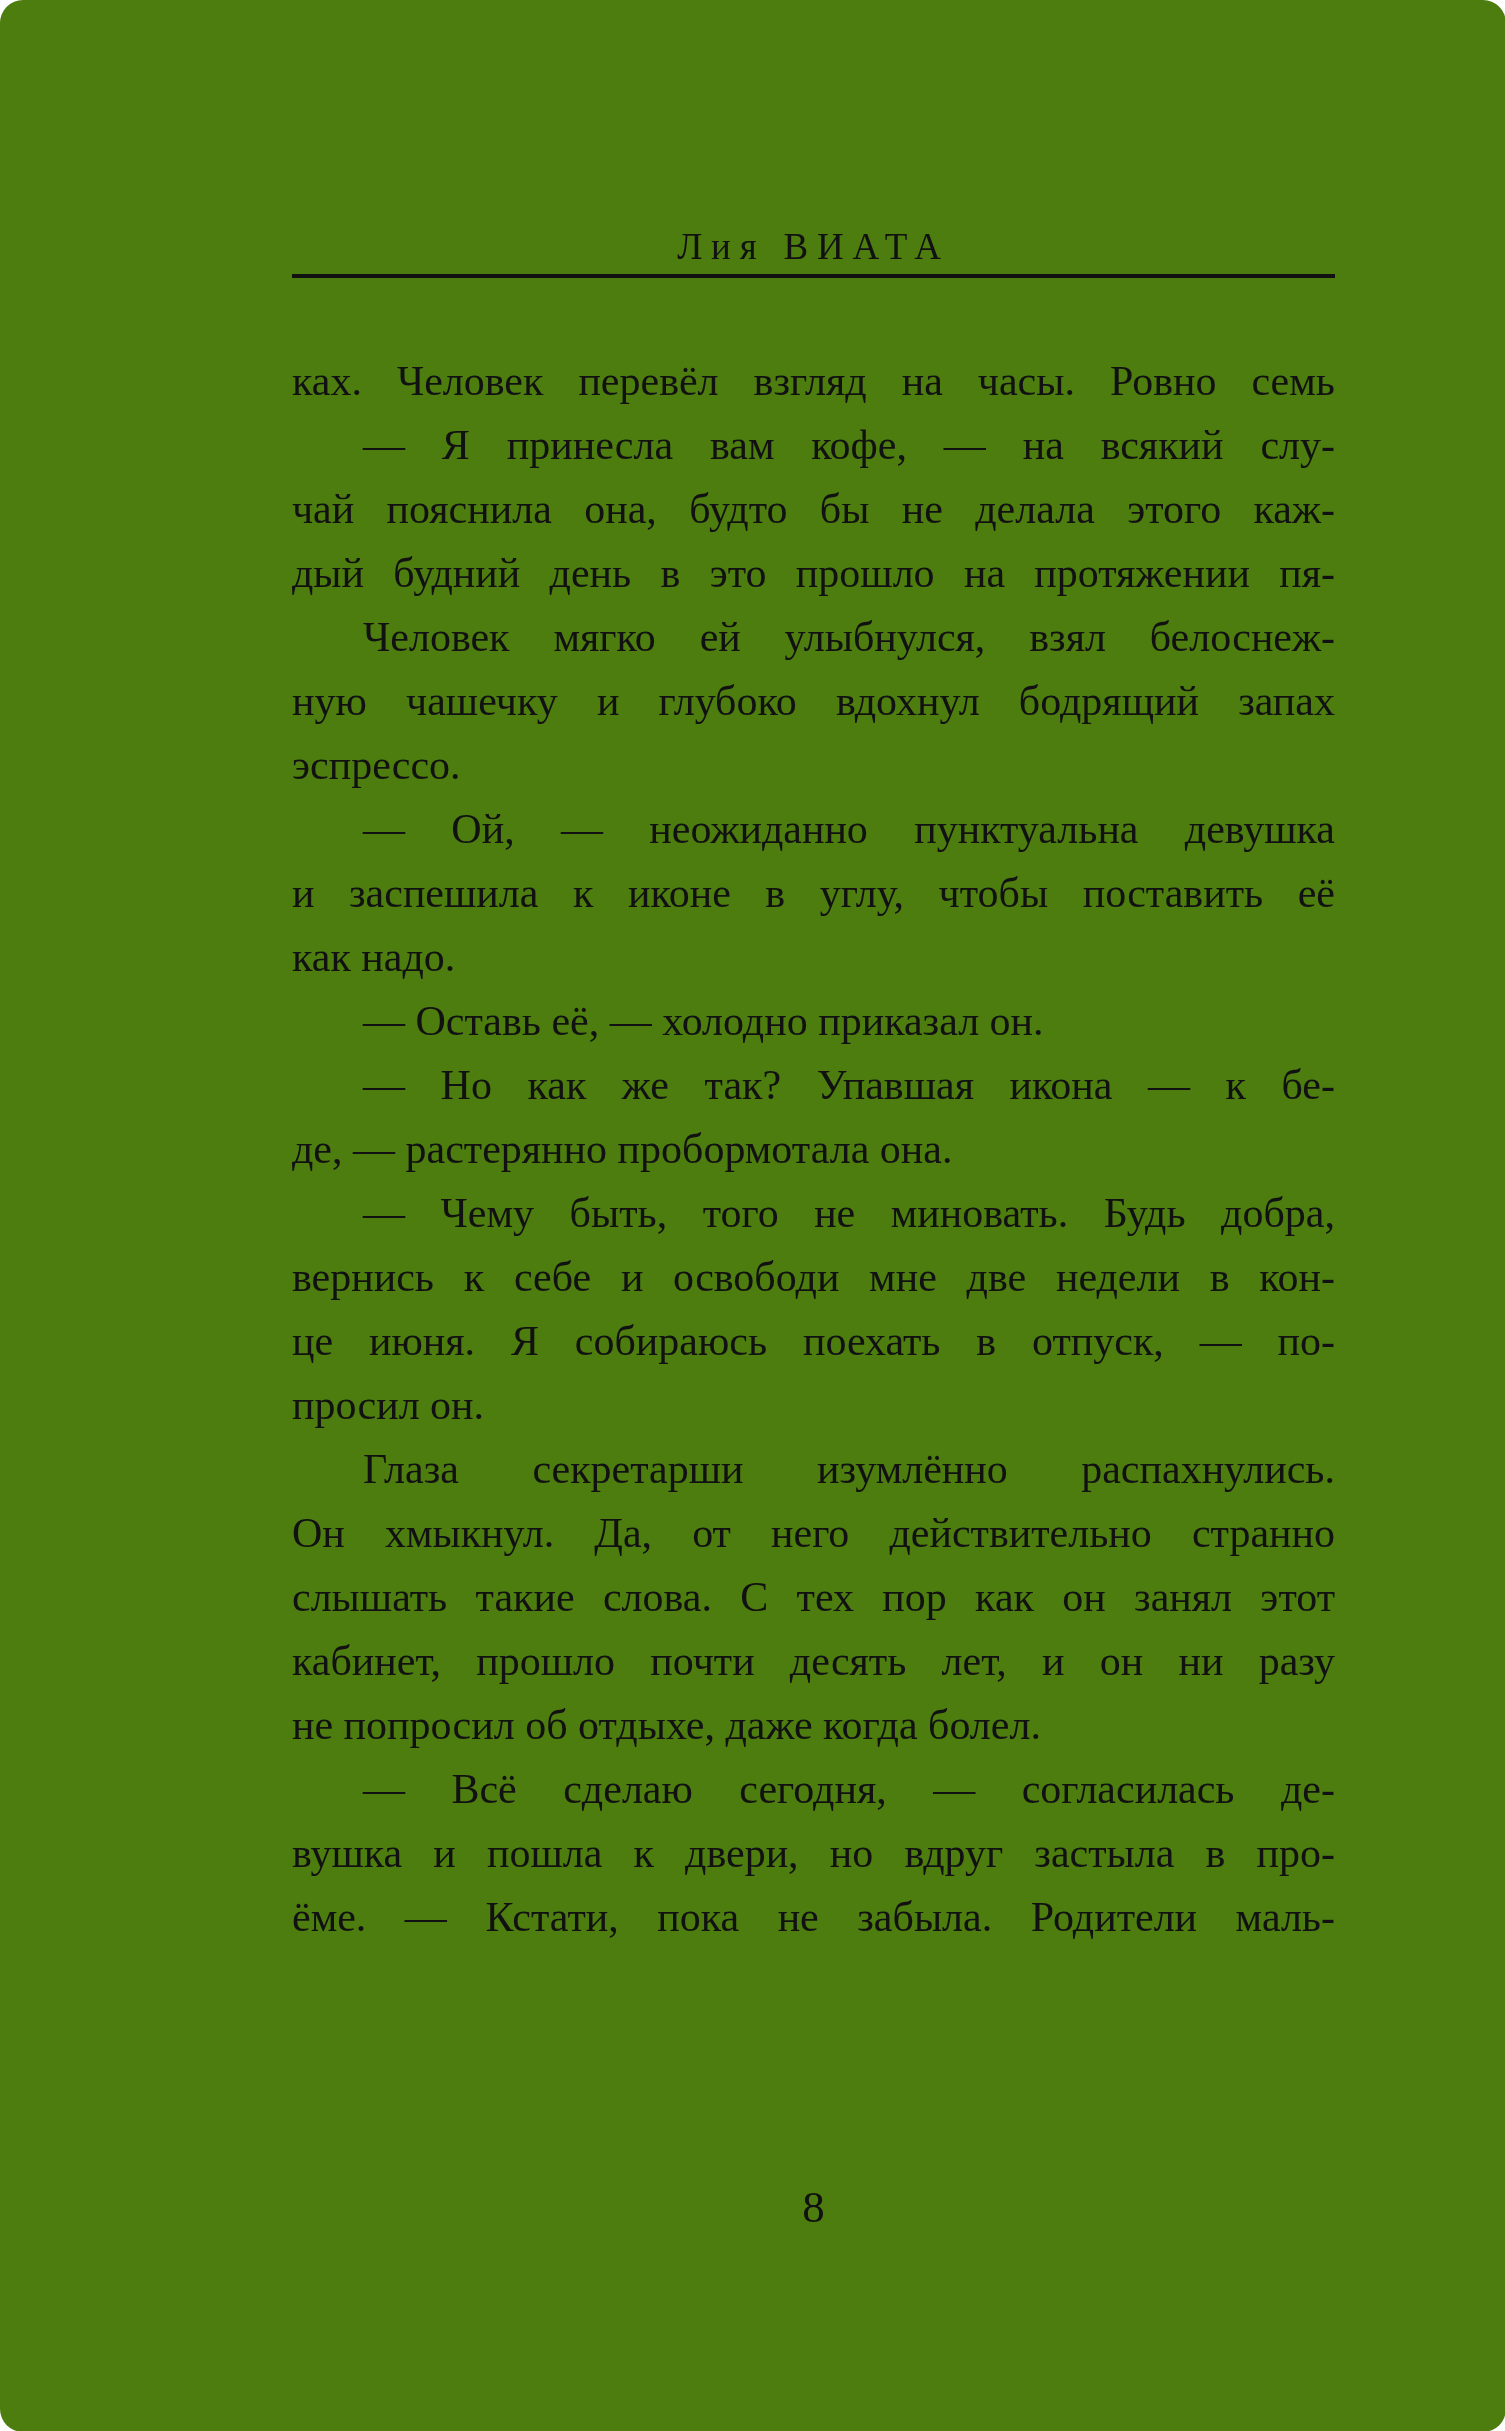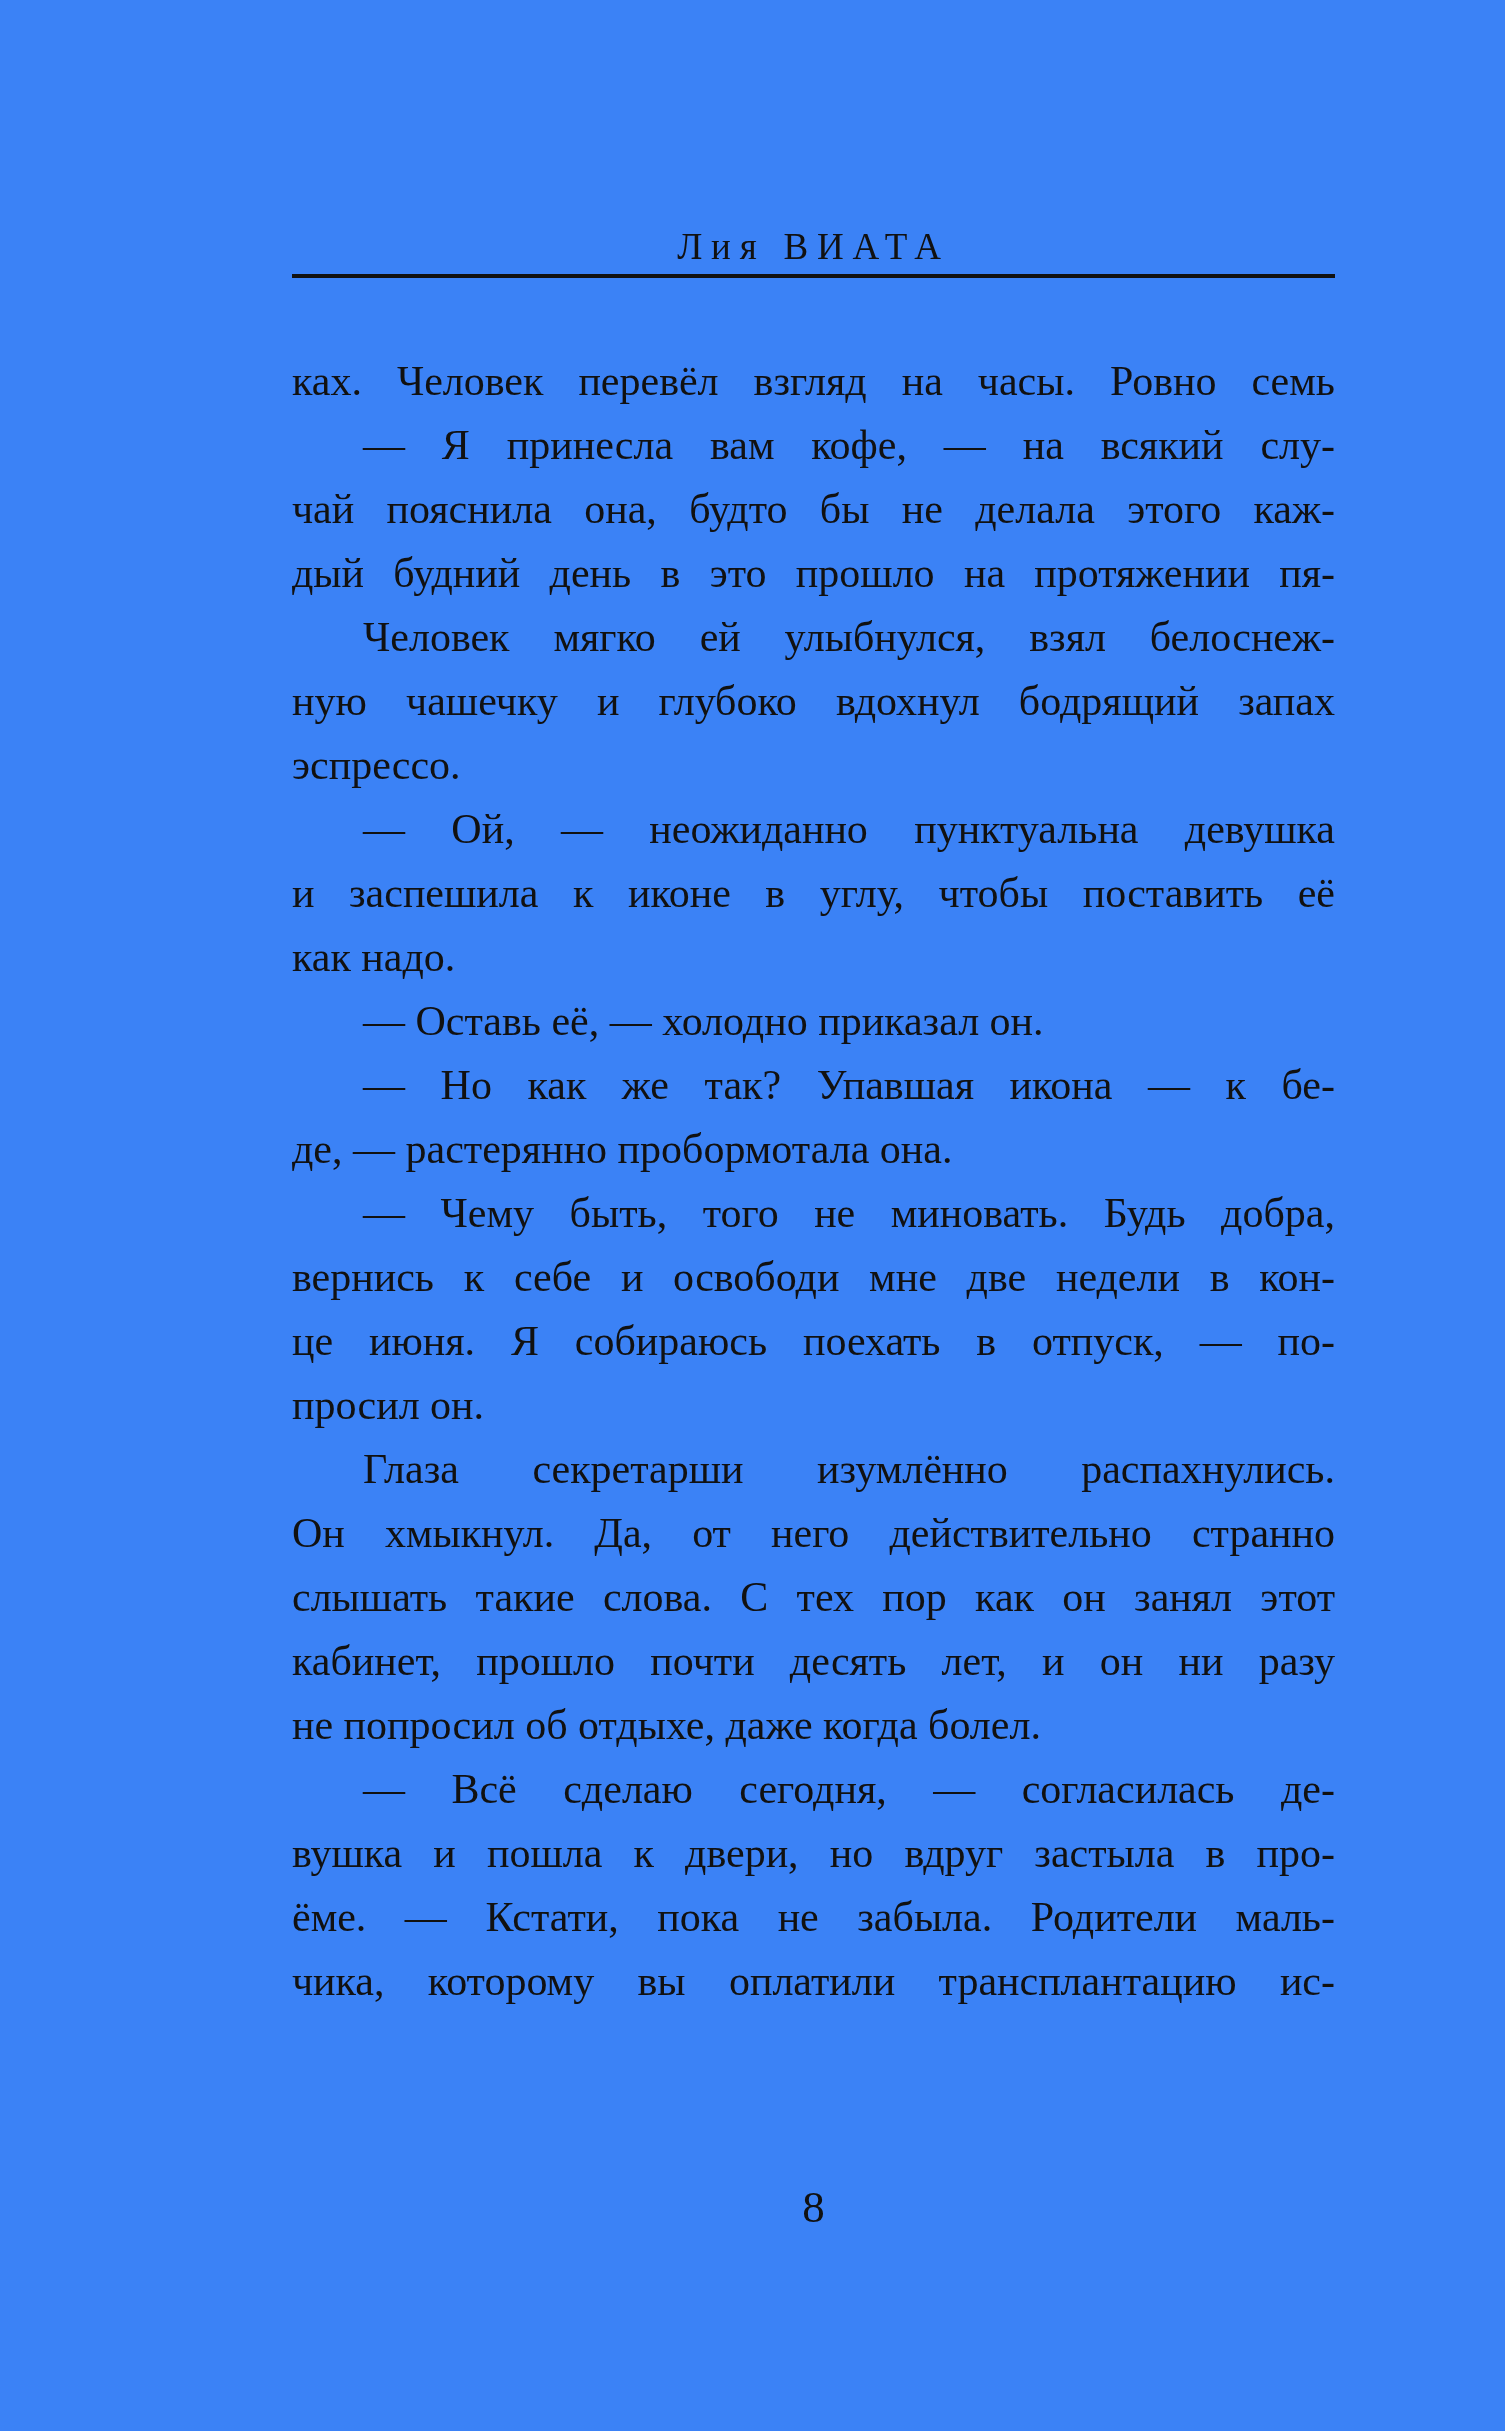--- a/index.html
+++ b/index.html
@@ -1,17 +1,17 @@
 <!DOCTYPE html>
 <html><head>
 <meta charset="utf-8">
 <style>
   html, body { margin: 0; padding: 0; background: #ffffff; }
   body { width: 1506px; height: 2432px; position: relative; overflow: hidden; color: #111111; }
-  .page { position: absolute; left: 0; top: 0; width: 1506px; height: 2432px; background: #3b82f6; }
+  .page { position: absolute; left: 0; top: 0; width: 1506px; height: 2432px; background: #4d7c0f; border-radius: 23px; }
   .running-head {
     position: absolute; left: 292px; width: 1043px; top: 222px;
     text-align: center; font-family: "Liberation Serif", serif;
     font-size: 37px; letter-spacing: 8.8px; line-height: 49px;
   }
   .rule { position: absolute; left: 292px; width: 1043px; top: 274px; height: 3.9px; background: #111111; }
   .body-text {
     position: absolute; left: 292px; width: 1043px; top: 349px;
     font-family: "Liberation Serif", serif; font-size: 42px;
     line-height: 64px; text-align: justify;
@@ -50,18 +50,17 @@
       <span class="line">це июня. Я собираюсь поехать в отпуск, — по-</span>
       <span class="line last">просил он.</span>
       <span class="line indent">Глаза секретарши изумлённо распахнулись.</span>
       <span class="line">Он хмыкнул. Да, от него действительно странно</span>
       <span class="line">слышать такие слова. С тех пор как он занял этот</span>
       <span class="line">кабинет, прошло почти десять лет, и он ни разу</span>
       <span class="line last">не попросил об отдыхе, даже когда болел.</span>
       <span class="line indent">— Всё сделаю сегодня, — согласилась де-</span>
       <span class="line">вушка и пошла к двери, но вдруг застыла в про-</span>
       <span class="line">ёме. — Кстати, пока не забыла. Родители маль-</span>
-      <span class="line">чика, которому вы оплатили трансплантацию ис-</span>
     </div>
 
   <div class="page-number">8</div>
 </div>
 
 
 </body></html>

